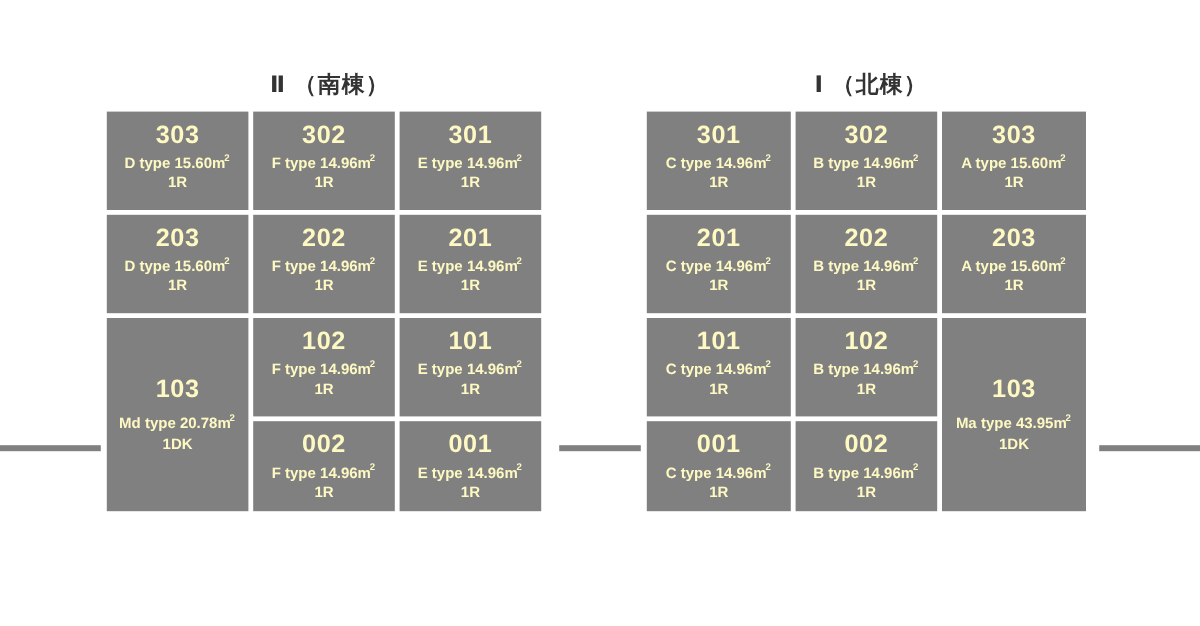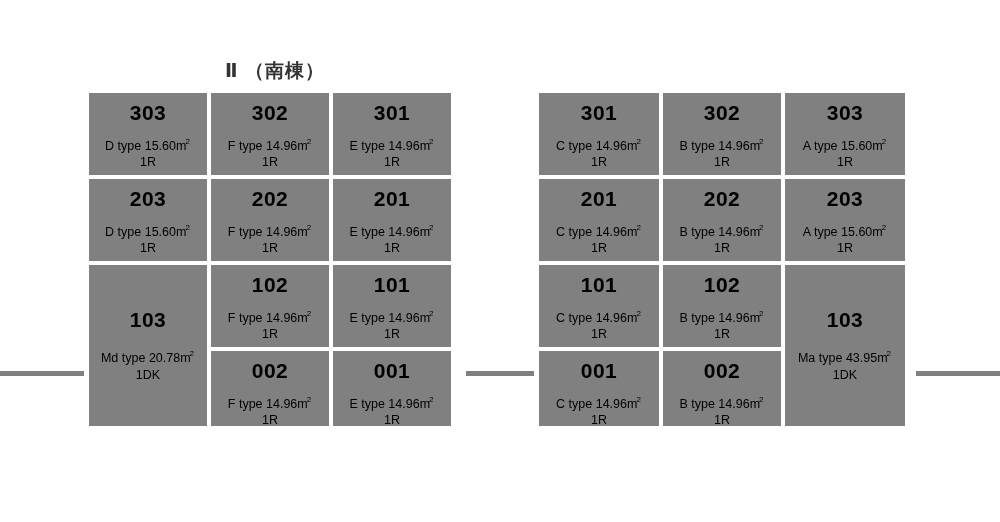--- a/index.html
+++ b/index.html
@@ -63,21 +63,21 @@
     top: 93px;
     width: 374px;
     height: 327px;
     grid-template-columns: 120px 118px 120px;
     grid-template-rows: 82px 82px 82px 75px;
   }
 
   
   .unit {
     background: #808080;
-    color: #000000;
+    color: #fef9c3;
     display: flex;
     flex-direction: column;
     align-items: center;
     justify-content: flex-start;
     padding-top: 8px;
     box-sizing: border-box;
     overflow: hidden;
   }
   .unit.tall {
     justify-content: center;
@@ -87,28 +87,28 @@
     font-size: 21px;
     font-weight: 700;
     line-height: 1.18;
     letter-spacing: 0.5px;
   }
   .unit.tall .unit-number {
     margin-bottom: 6px;
   }
   .unit-type {
     font-size: 12.5px;
-    font-weight: 400;
+    font-weight: 700;
     line-height: 1.32;
     white-space: nowrap;
-    margin-top: 12px;
+    margin-top: 2px;
   }
   .unit-layout {
     font-size: 12.5px;
-    font-weight: 400;
+    font-weight: 700;
     line-height: 1.32;
   }
   .sqm-unit { position: relative; }
   .sqm-sup {
     font-size: 8px;
     position: relative;
     top: -6px;
     left: -1px;
   }
 
@@ -138,20 +138,21 @@
   #u-n-001 { grid-column: 1; grid-row: 4; }
   #u-n-002 { grid-column: 2; grid-row: 4; }
 </style>
 </head>
 <body>
 
 <div id="stage">
 
   <div class="building-title" id="title-south">Ⅱ （南棟）</div>
 
+  <div class="building-title" id="title-north">Ⅰ （北棟）</div>
 
   <div class="connector" id="connector-left"></div>
   <div class="connector" id="connector-middle"></div>
   <div class="connector" id="connector-right"></div>
 
   <div class="block" id="block-south">
 
     <div class="unit" id="u-s-303">
       <div class="unit-number">303</div>
       <div class="unit-type"><span>D type 15.60</span><span class="sqm-unit">m</span><span class="sqm-sup">2</span></div>

